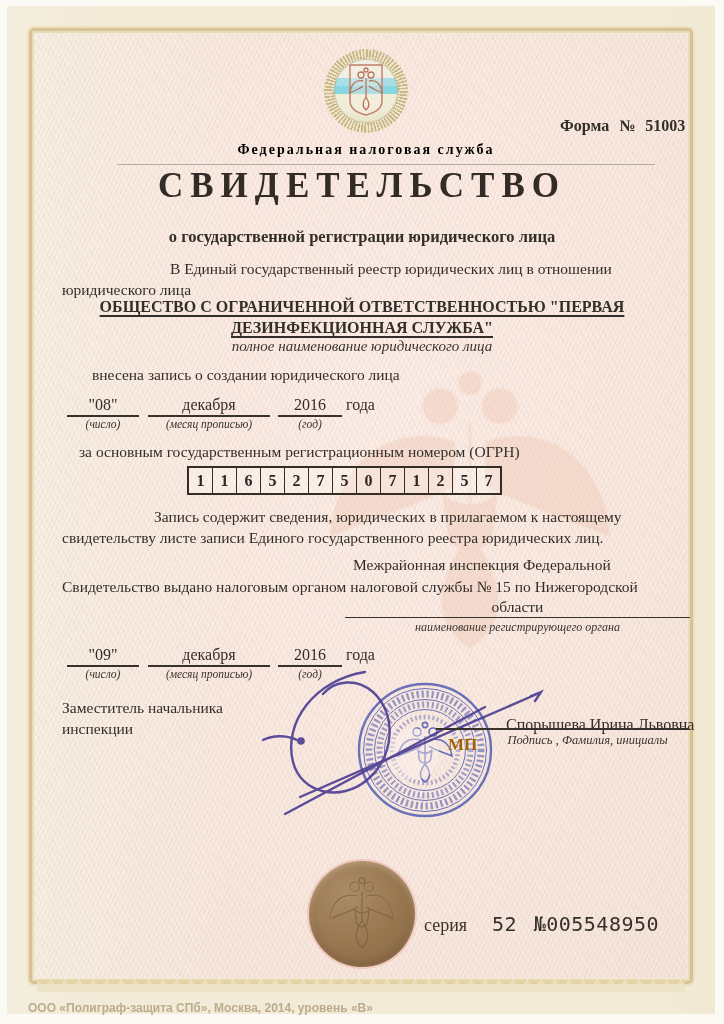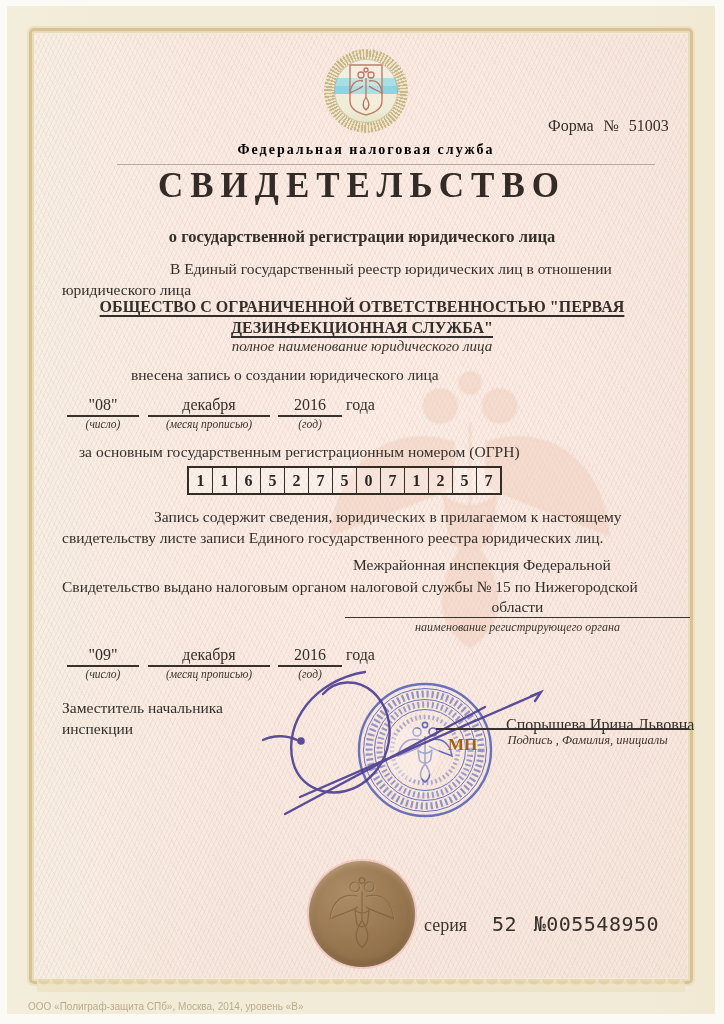--- a/index.html
+++ b/index.html
@@ -59,33 +59,33 @@
     position:absolute;left:187px;top:466px;display:flex;
     border:2px solid #332d26;background:rgba(255,255,255,.25);
   }
   .ogrn-cell{
     width:23px;height:25px;border-left:1px solid #332d26;
     display:flex;align-items:center;justify-content:center;
     font-weight:bold;font-size:16px;color:#2c2722;
   }
   .ogrn-cell:first-child{border-left:none;}
   
-  .form-no{left:548px;top:117px;font-weight:normal;font-size:16px;word-spacing:6px;}
+  .form-no{left:560px;top:117px;font-weight:bold;font-size:16px;word-spacing:6px;}
   .agency{left:10px;top:142px;width:712px;font-weight:bold;font-size:14px;letter-spacing:2px;color:#000000;}
   .title{left:6px;top:166px;width:712px;font-weight:bold;font-size:35px;letter-spacing:7px;color:#332c26;}
   .subtitle{left:6px;top:227px;width:712px;font-weight:bold;font-size:16.5px;}
   .body-line{font-size:15.5px;}
   .company{left:6px;width:712px;font-weight:bold;font-size:16px;text-decoration:underline;text-underline-offset:3px;text-decoration-thickness:1.5px;}
   .small-cap{font-size:15px;font-style:italic;color:#3a342d;}
   .date-part{font-size:16px;text-align:center;}
   .date-label{font-size:11.5px;font-style:italic;text-align:center;color:#3a342d;}
   .mp{font-weight:bold;font-size:17px;color:#a16207;z-index:6;text-shadow:0 0 4px rgba(250,240,235,.9);}
   .series-label{left:424px;top:915px;font-weight:normal;font-size:18px;color:#3a332a;}
   .series-num{left:492px;top:912px;font-family:"DejaVu Sans Mono",monospace;font-size:20px;color:#36302a;letter-spacing:.5px;word-spacing:4px;}
-  .footer-imprint{left:28px;top:1001px;font-size:10px;color:#bcac8c;font-family:"Liberation Sans",sans-serif;}
+  .footer-imprint{left:28px;top:1001px;font-size:12px;color:#bcac8c;font-family:"Liberation Sans",sans-serif;font-weight:bold;}
   
   .stamp{position:absolute;left:355px;top:680px;width:140px;height:140px;z-index:4;}
   .sig{position:absolute;left:245px;top:652px;width:335px;height:190px;z-index:5;}
   .gold-seal{
     position:absolute;left:309px;top:861px;width:106px;height:106px;border-radius:50%;
     background:radial-gradient(circle at 36% 30%, #ab8c66, #97764f 55%, #8a6b45 85%, #937351);
     box-shadow:0 0 0 2px rgba(235,150,140,.35), inset 0 2px 6px rgba(255,240,220,.35), inset 0 -3px 7px rgba(80,55,30,.35);
   }
   .gold-seal svg{position:absolute;left:13px;top:10px;opacity:.55;}
   .watermark{position:absolute;left:300px;top:350px;width:340px;height:330px;opacity:.5;filter:blur(1.2px);z-index:0;}
@@ -138,21 +138,21 @@
     <div class="t title center">СВИДЕТЕЛЬСТВО</div>
     <div class="t subtitle center">о государственной регистрации юридического лица</div>
 
     <div class="t body-line" style="left:170px;top:260px;">В Единый государственный реестр юридических лиц в отношении</div>
     <div class="t body-line" style="left:62px;top:281px;">юридического лица</div>
 
     <div class="t company center" style="top:298px;">ОБЩЕСТВО С ОГРАНИЧЕННОЙ ОТВЕТСТВЕННОСТЬЮ "ПЕРВАЯ</div>
     <div class="t company center" style="top:319px;">ДЕЗИНФЕКЦИОННАЯ СЛУЖБА"</div>
     <div class="t small-cap center" style="left:6px;top:338px;width:712px;">полное наименование юридического лица</div>
 
-    <div class="t body-line" style="left:92px;top:366px;margin-left:39px;">внесена запись о создании юридического лица</div>
+    <div class="t body-line" style="left:92px;top:366px;">внесена запись о создании юридического лица</div>
 
     <div class="t date-part" style="left:67px;top:396px;width:72px;">"08"</div>
     <div class="t date-part" style="left:148px;top:396px;width:122px;">декабря</div>
     <div class="t date-part" style="left:278px;top:396px;width:64px;">2016</div>
     <div class="t date-part" style="left:346px;top:396px;">года</div>
     <div class="blackrule" style="left:67px;top:415px;width:72px;height:1.5px;"></div>
     <div class="blackrule" style="left:148px;top:415px;width:122px;height:1.5px;"></div>
     <div class="blackrule" style="left:278px;top:415px;width:64px;height:1.5px;"></div>
     <div class="t date-label" style="left:67px;top:418px;width:72px;">(число)</div>
     <div class="t date-label" style="left:148px;top:418px;width:122px;">(месяц прописью)</div>

